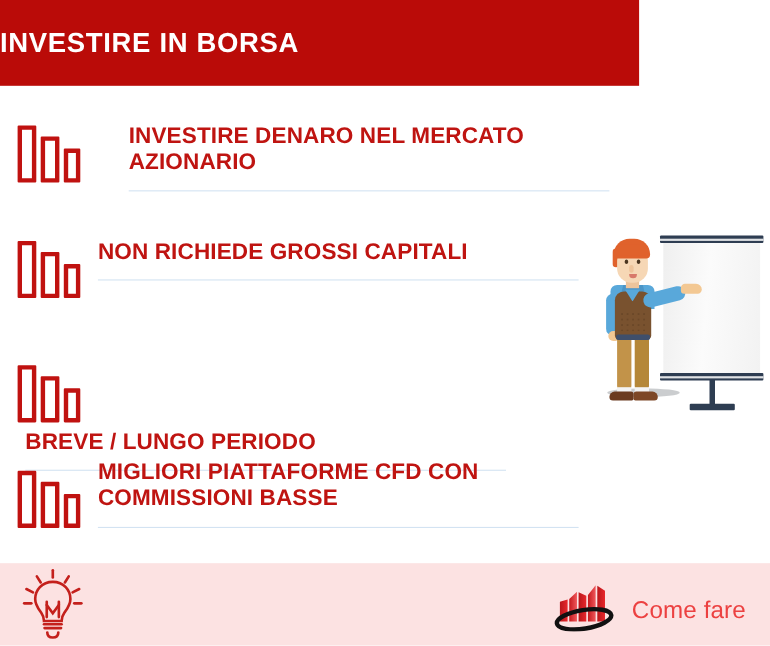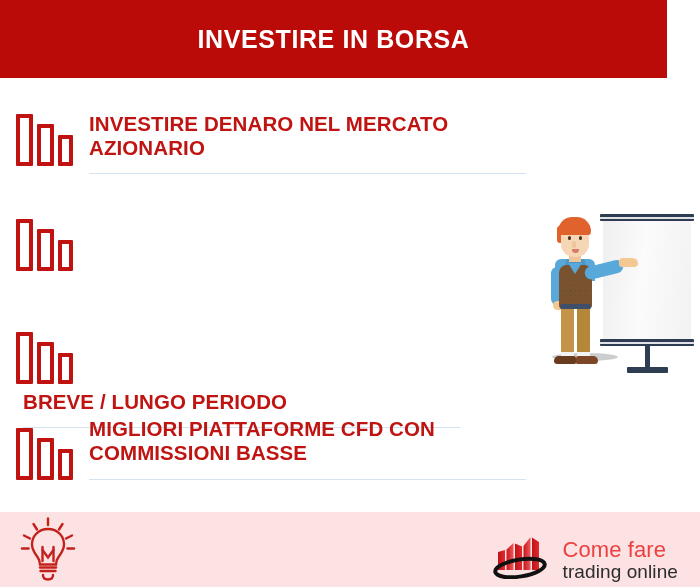--- a/index.html
+++ b/index.html
@@ -20,26 +20,26 @@
     height: 587px;
     background: #ffffff;
     box-sizing: border-box;
   }
 
   
   .header {
     position: absolute;
     left: 0;
     top: 0;
-    width: 667px;
+    width: 581px;
     height: 78px;
     background: #ba0b08;
     display: flex;
     align-items: center;
-    justify-content: center;
+    justify-content: flex-start;
   }
   .header-title {
     color: #ffffff;
     font-size: 25px;
     font-weight: bold;
     letter-spacing: 0.6px;
     text-align: center;
     line-height: 1;
   }
 
@@ -51,21 +51,21 @@
     width: 700px;
     height: 434px;
   }
   .list-item {
     position: absolute;
     left: 16px;
     width: 516px;
     display: flex;
     align-items: flex-start;
   }
-  .item-1 { top: 28px; }
+  .item-1 { top: 28px; gap: 28px; }
   .item-2 { top: 133px; }
   .item-3 { top: 238px; flex-direction: column; }
   .item-4 { top: 333px; align-items: flex-end; }
 
   .bar-icon {
     width: 66px;
     height: 58px;
     flex: 0 0 66px;
     position: relative;
     margin-top: 2px;
@@ -470,20 +470,24 @@
         <div class="item-label">INVESTIRE DENARO NEL MERCATO AZIONARIO</div>
         <div class="item-rule"></div>
       </div>
     </div>
 
     <div class="list-item item-2">
       <div class="bar-icon">
         <span class="bar bar-a"></span>
         <span class="bar bar-b"></span>
         <span class="bar bar-c"></span>
+      </div>
+      <div class="item-body">
+        <div class="item-label">NON RICHIEDE GROSSI CAPITALI</div>
+        <div class="item-rule"></div>
       </div>
     </div>
 
     <div class="list-item item-3">
       <div class="bar-icon">
         <span class="bar bar-a"></span>
         <span class="bar bar-b"></span>
         <span class="bar bar-c"></span>
       </div>
       <div class="item-body">
@@ -582,19 +586,18 @@
           <path d="M6 41 L6 23 L13 21 L13 41 Z" fill="url(#lgA)"></path>
           <path d="M14.5 41 L14.5 20.5 L21.5 14 L21.5 41 Z" fill="url(#lgB)"></path>
           <path d="M23 41 L23 14.5 L30 17.5 L30 41 Z" fill="url(#lgA)"></path>
           <path d="M31.5 41 L31.5 17 L38.5 8 L38.5 41 Z" fill="url(#lgB)"></path>
           <path d="M40 41 L40 8.5 L47 13 L47 41 Z" fill="url(#lgA)"></path>
           <ellipse cx="28" cy="39" rx="25" ry="8.5" fill="none" stroke="#111111" stroke-width="4" transform="rotate(-9 28 39)"></ellipse>
         </svg>
       </div>
       <div class="logo-text">
         <div class="logo-line1">Come fare</div>
-        <div class="logo-line2">trading online</div>
       </div>
     </div>
 
   </div>
 
 </div>
 
 </body></html>

